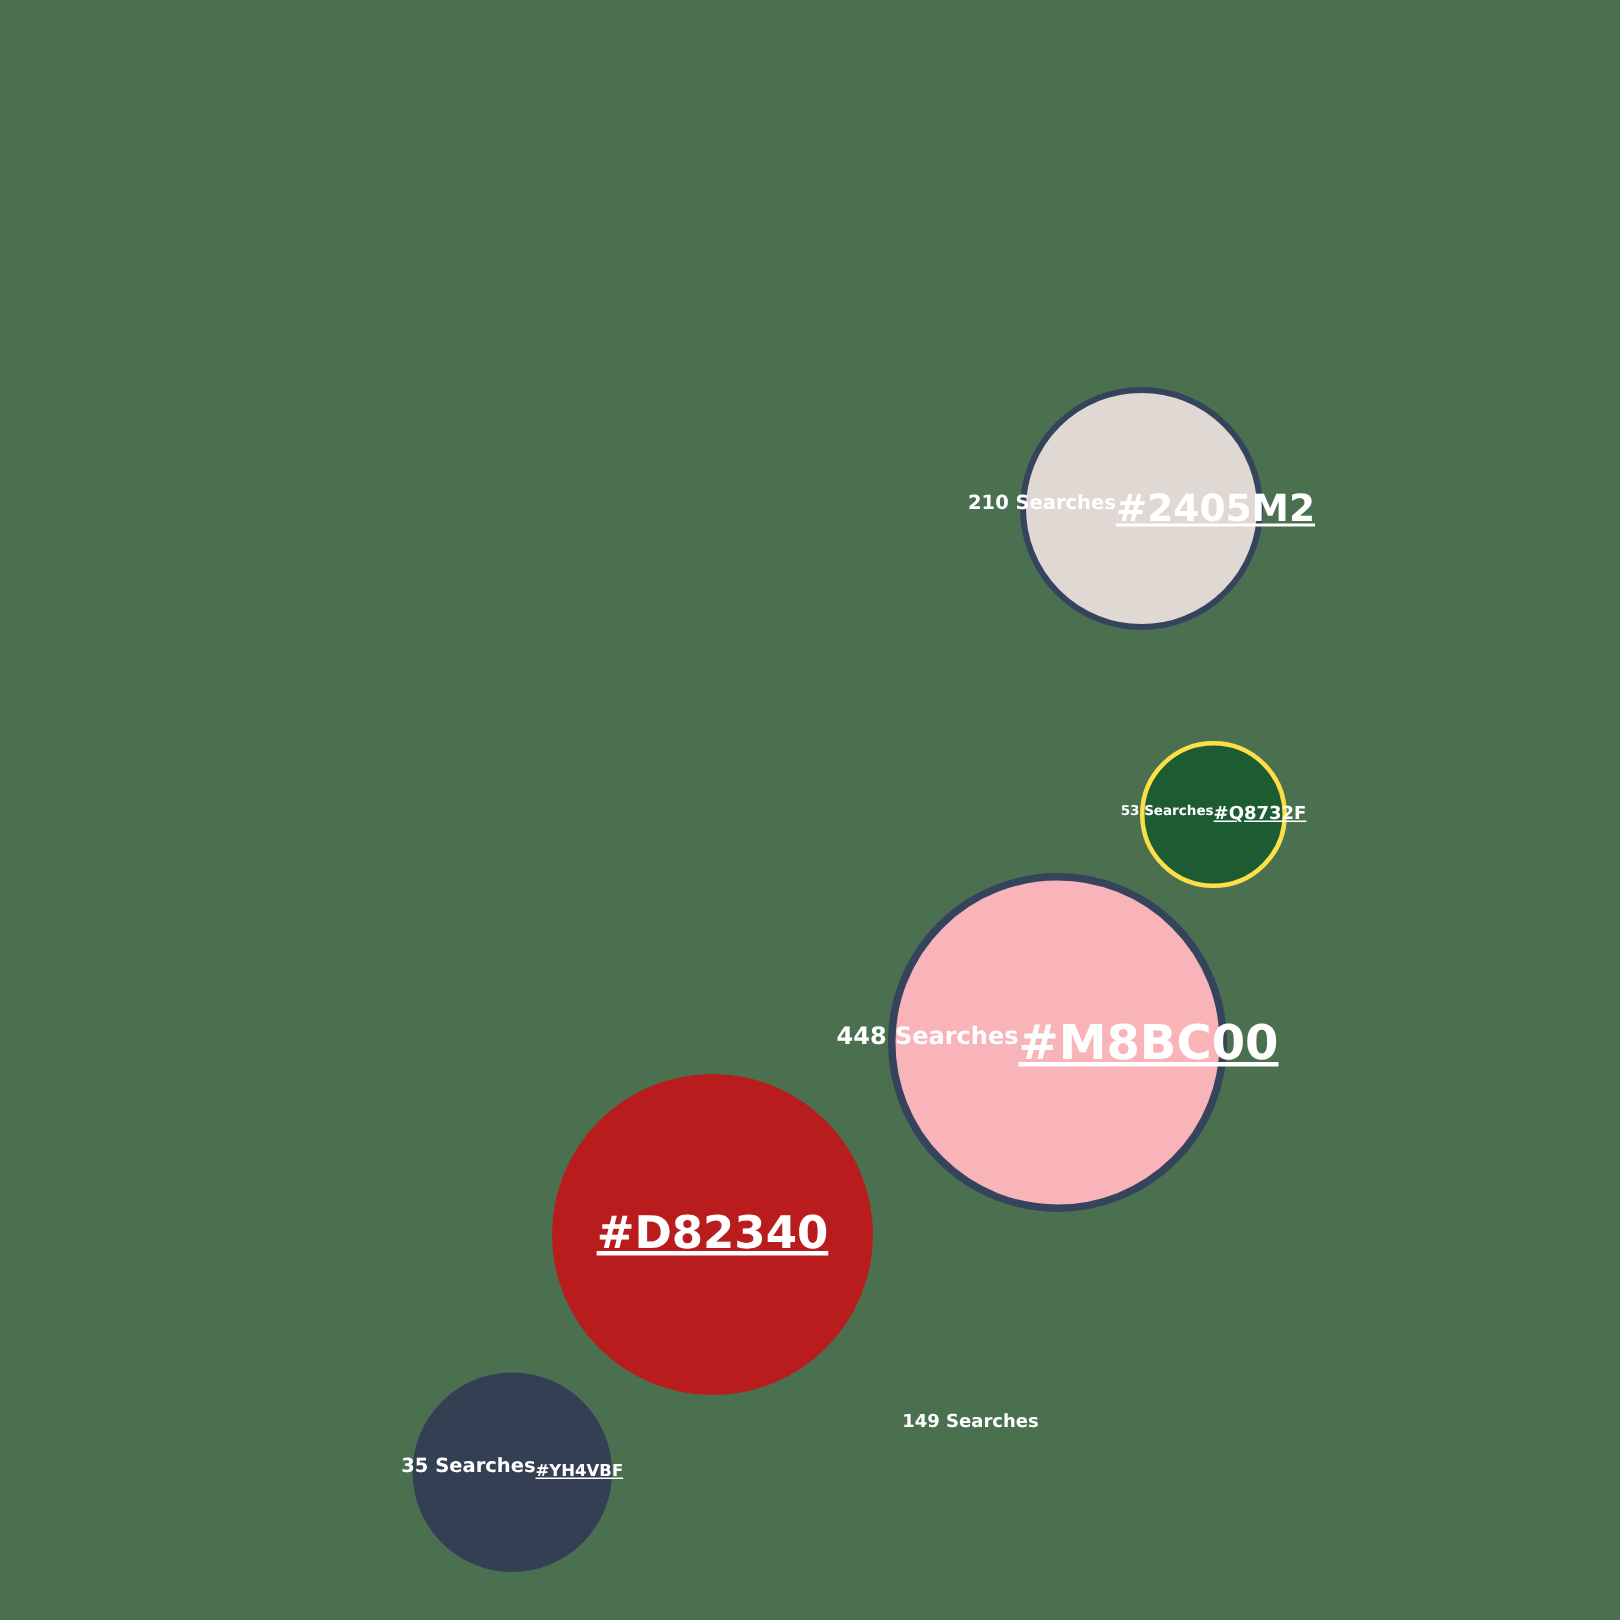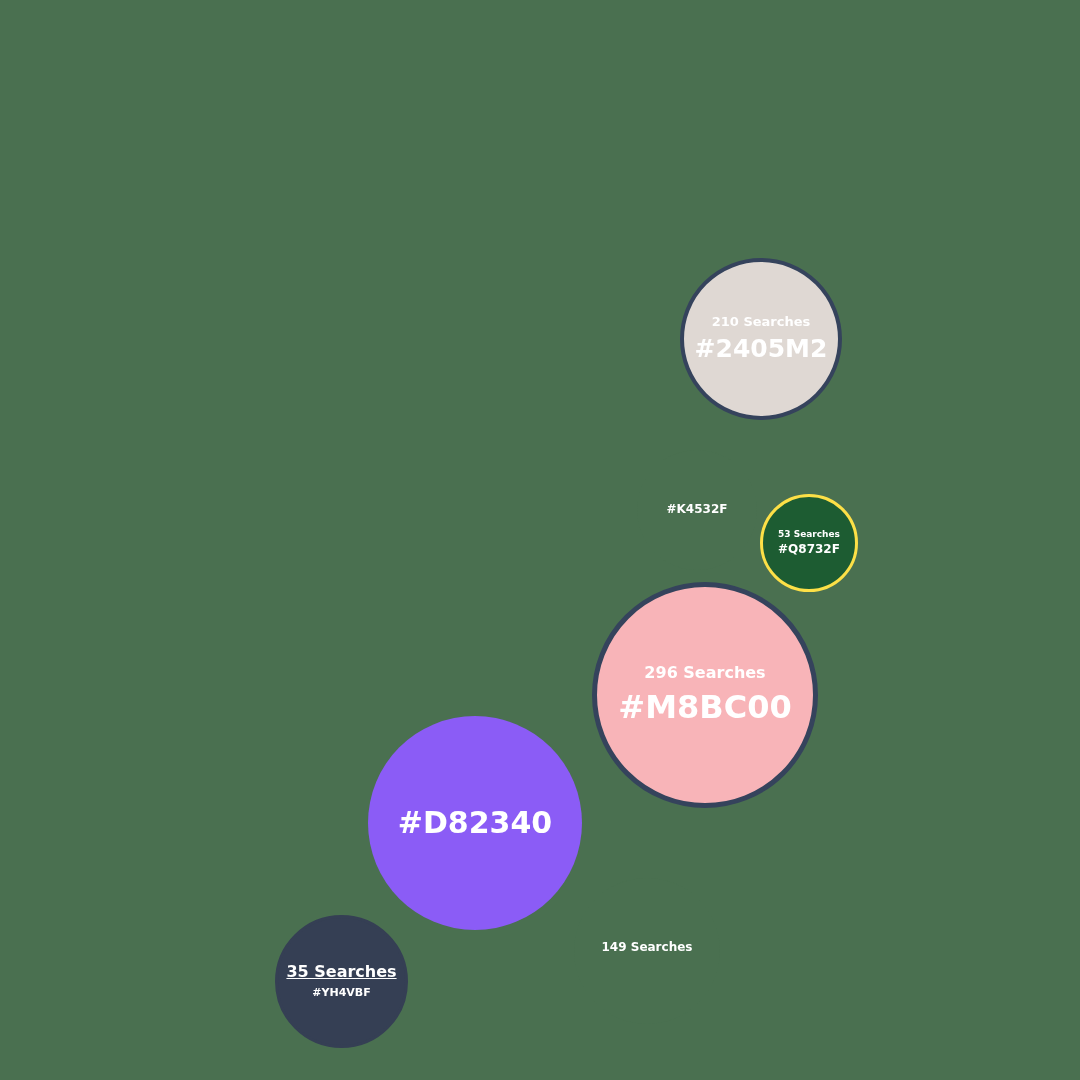--- a/index.html
+++ b/index.html
@@ -19,35 +19,36 @@
     position: relative;
     width: 1080px;
     height: 1080px;
     background: #4a7050;
   }
   .bubble {
     position: absolute;
     box-sizing: border-box;
     border-radius: 50%;
     display: flex;
-    flex-direction: column;
+    flex-direction: row;
     align-items: center;
     justify-content: center;
     text-align: center;
     line-height: 1.15;
   }
   .bubble-count {
     color: #ffffff;
     font-weight: bold;
     white-space: nowrap;
   }
   .bubble-code {
     color: #ffffff;
     font-weight: bold;
     white-space: nowrap;
+    text-decoration: underline;
   }
   
   #bubble-2405m2 {
     left: 680px; top: 258px; width: 162px; height: 162px;
     background: #dfd8d3;
     border: 4px solid #35435c;
   }
   #bubble-2405m2 .bubble-count { font-size: 13px; margin-bottom: 5px; }
   #bubble-2405m2 .bubble-code  { font-size: 25px; }
 
@@ -65,34 +66,34 @@
     border: 5px solid #35435c;
   }
   #bubble-m8bc00 .bubble-count { font-size: 16px; margin-bottom: 7px; }
   #bubble-m8bc00 .bubble-code  { font-size: 32px; }
 
   #bubble-yh4vbf {
     left: 275px; top: 915px; width: 133px; height: 133px;
     background: #353f54;
     border: 3px solid #353f54;
   }
-  #bubble-yh4vbf .bubble-count { font-size: 16px; margin-bottom: 6px; text-decoration: underline; }
+  #bubble-yh4vbf .bubble-count { font-size: 13px; margin-bottom: 6px; }
   #bubble-yh4vbf .bubble-code  { font-size: 11px; }
 
   
   #bubble-k4532f {
     left: 637px; top: 450px; width: 120px; height: 120px;
     background: #4a7050;
     border: 0 solid #4a7050;
   }
   #bubble-k4532f .bubble-code  { font-size: 12px; }
 
   #bubble-d82340 {
     left: 368px; top: 716px; width: 214px; height: 214px;
-    background: #8b5cf6;
+    background: #b91c1c;
     border: 0 solid #4a7050;
   }
   #bubble-d82340 .bubble-code  { font-size: 30px; }
 
   #bubble-248 {
     left: 574px; top: 878px; width: 146px; height: 146px;
     background: #4a7050;
     border: 0 solid #4a7050;
   }
   #bubble-248 .bubble-count { font-size: 12px; margin-bottom: 6px; }
@@ -100,32 +101,28 @@
 </head>
 <body>
 
 <div id="chart-canvas">
 
   <div class="bubble" id="bubble-2405m2">
     <div class="bubble-count">210 Searches</div>
     <div class="bubble-code">#2405M2</div>
   </div>
 
-  <div class="bubble" id="bubble-k4532f">
-
-    <div class="bubble-code">#K4532F</div>
-  </div>
 
   <div class="bubble" id="bubble-q8732f">
     <div class="bubble-count">53 Searches</div>
     <div class="bubble-code">#Q8732F</div>
   </div>
 
   <div class="bubble" id="bubble-m8bc00">
-    <div class="bubble-count">296 Searches</div>
+    <div class="bubble-count">448 Searches</div>
     <div class="bubble-code">#M8BC00</div>
   </div>
 
   <div class="bubble" id="bubble-d82340">
 
     <div class="bubble-code">#D82340</div>
   </div>
 
   <div class="bubble" id="bubble-248">
     <div class="bubble-count">149 Searches</div>

